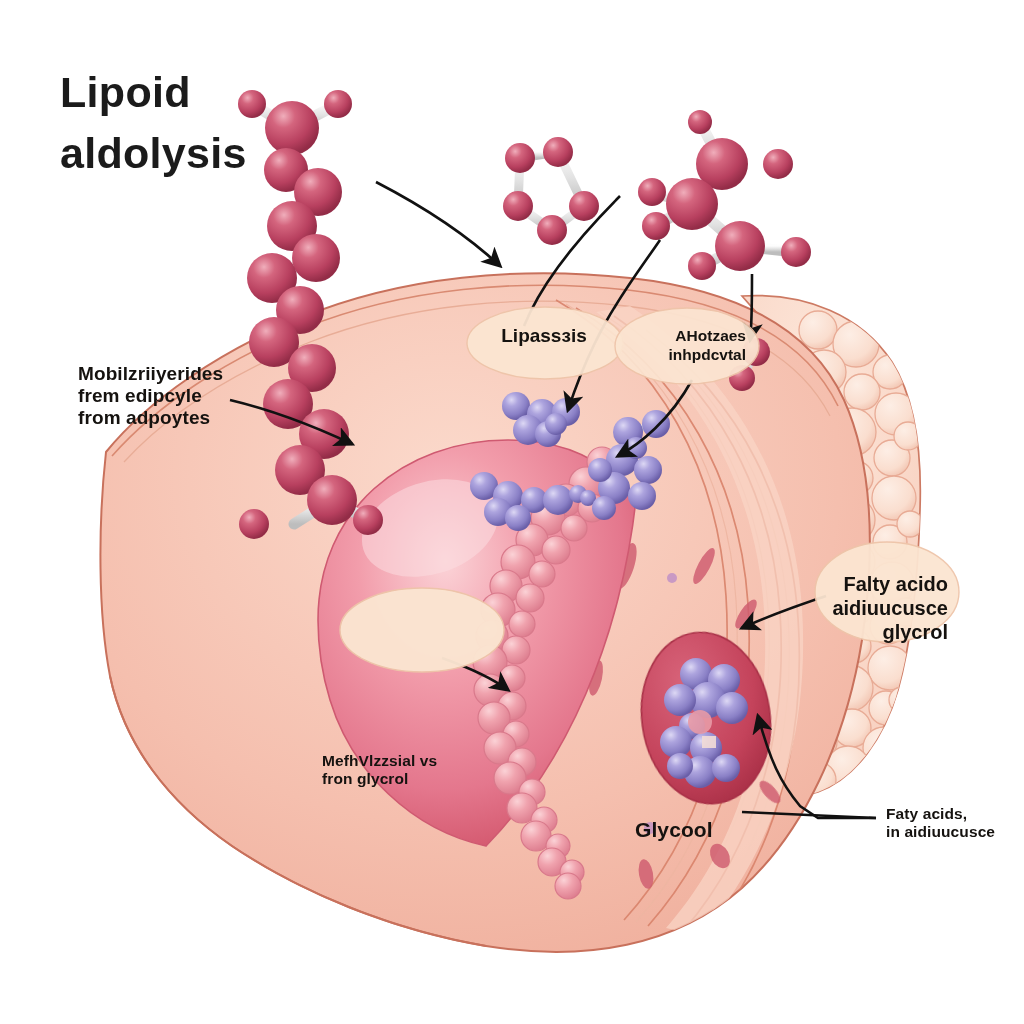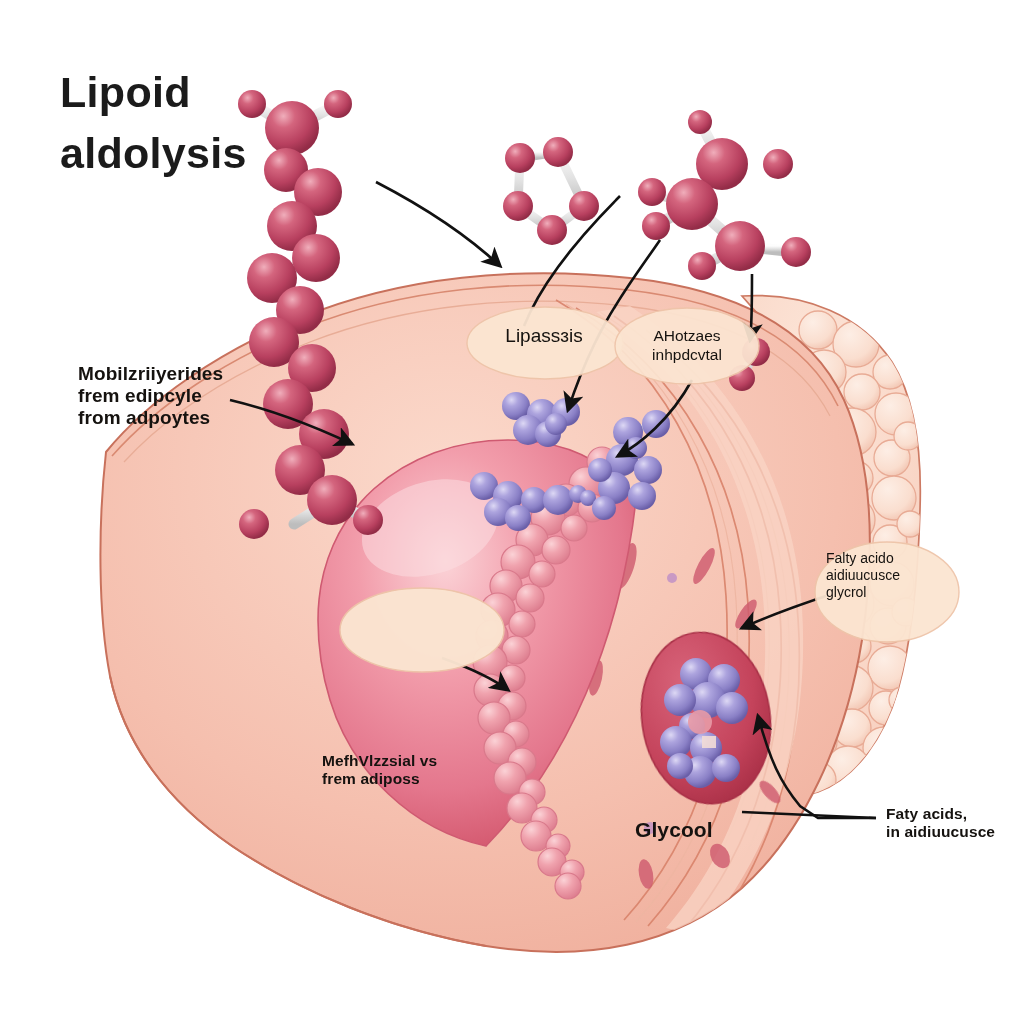--- a/index.html
+++ b/index.html
@@ -7,26 +7,26 @@
   #stage{position:relative;width:1024px;height:1024px;background:#ffffff;}
   #art{position:absolute;inset:0;width:1024px;height:1024px;}
   .lbl{position:absolute;color:#15120f;font-family:"Liberation Sans",sans-serif;
        font-weight:600;line-height:1.16;white-space:pre;letter-spacing:.1px;}
   #title{left:60px;top:62px;font-size:43px;font-weight:700;line-height:1.42;
          color:#1b1b1b;letter-spacing:.3px;}
   #lbl-mobilize{left:78px;top:363px;font-size:19px;}
   #lbl-metabolism{left:322px;top:752px;font-size:15.5px;}
   #lbl-fattyacids-circ{left:886px;top:805px;font-size:15.5px;}
   #lbl-glycerol-small{left:635px;top:818px;font-size:21px;font-weight:700;}
-  .pill-txt{position:absolute;text-align:center;color:#15120f;font-weight:400;
+  .pill-txt{position:absolute;text-align:center;color:#15120f;font-weight:700;
             font-family:"Liberation Sans",sans-serif;line-height:1.2;white-space:pre;}
   #pill-lipase-txt{left:484px;top:325px;width:120px;font-size:19px;}
-  #pill-inhibitor-txt{left:628px;top:327px;width:118px;font-size:15.5px;}
+  #pill-inhibitor-txt{left:628px;top:327px;width:118px;font-size:15.5px;text-align:right;}
   #pill-lipid-txt{left:352px;top:608px;width:140px;font-size:20px;}
-  #pill-fatty-txt{left:826px;top:550px;width:122px;font-size:14px;text-align:left;}
+  #pill-fatty-txt{left:826px;top:572px;width:122px;font-size:20px;text-align:right;}
 </style>
 </head>
 <body>
 
 <div id="stage">
 
 <svg id="art" viewBox="0 0 1024 1024">
   <defs>
     <radialGradient id="gTissue" cx="45%" cy="30%" r="85%">
       <stop offset="0%" stop-color="#fbd9cb"></stop>
@@ -429,21 +429,21 @@
 </svg>
 
 <div class="lbl" id="title">Lipoid
 aldolysis</div>
 
 <div class="lbl" id="lbl-mobilize">Mobilzriiyerides
 frem edipcyle
 from adpoytes</div>
 
 <div class="lbl" id="lbl-metabolism">MefhVlzzsial vs
-frem adiposs</div>
+fron glycrol</div>
 
 <div class="lbl" id="lbl-fattyacids-circ">Faty acids,
 in aidiuucusce</div>
 
 <div class="lbl" id="lbl-glycerol-small">Glycool</div>
 
 <div class="pill-txt" id="pill-lipase-txt">Lipassɜis</div>
 
 <div class="pill-txt" id="pill-inhibitor-txt">AHotzaes
 inhpdcvtal</div>

